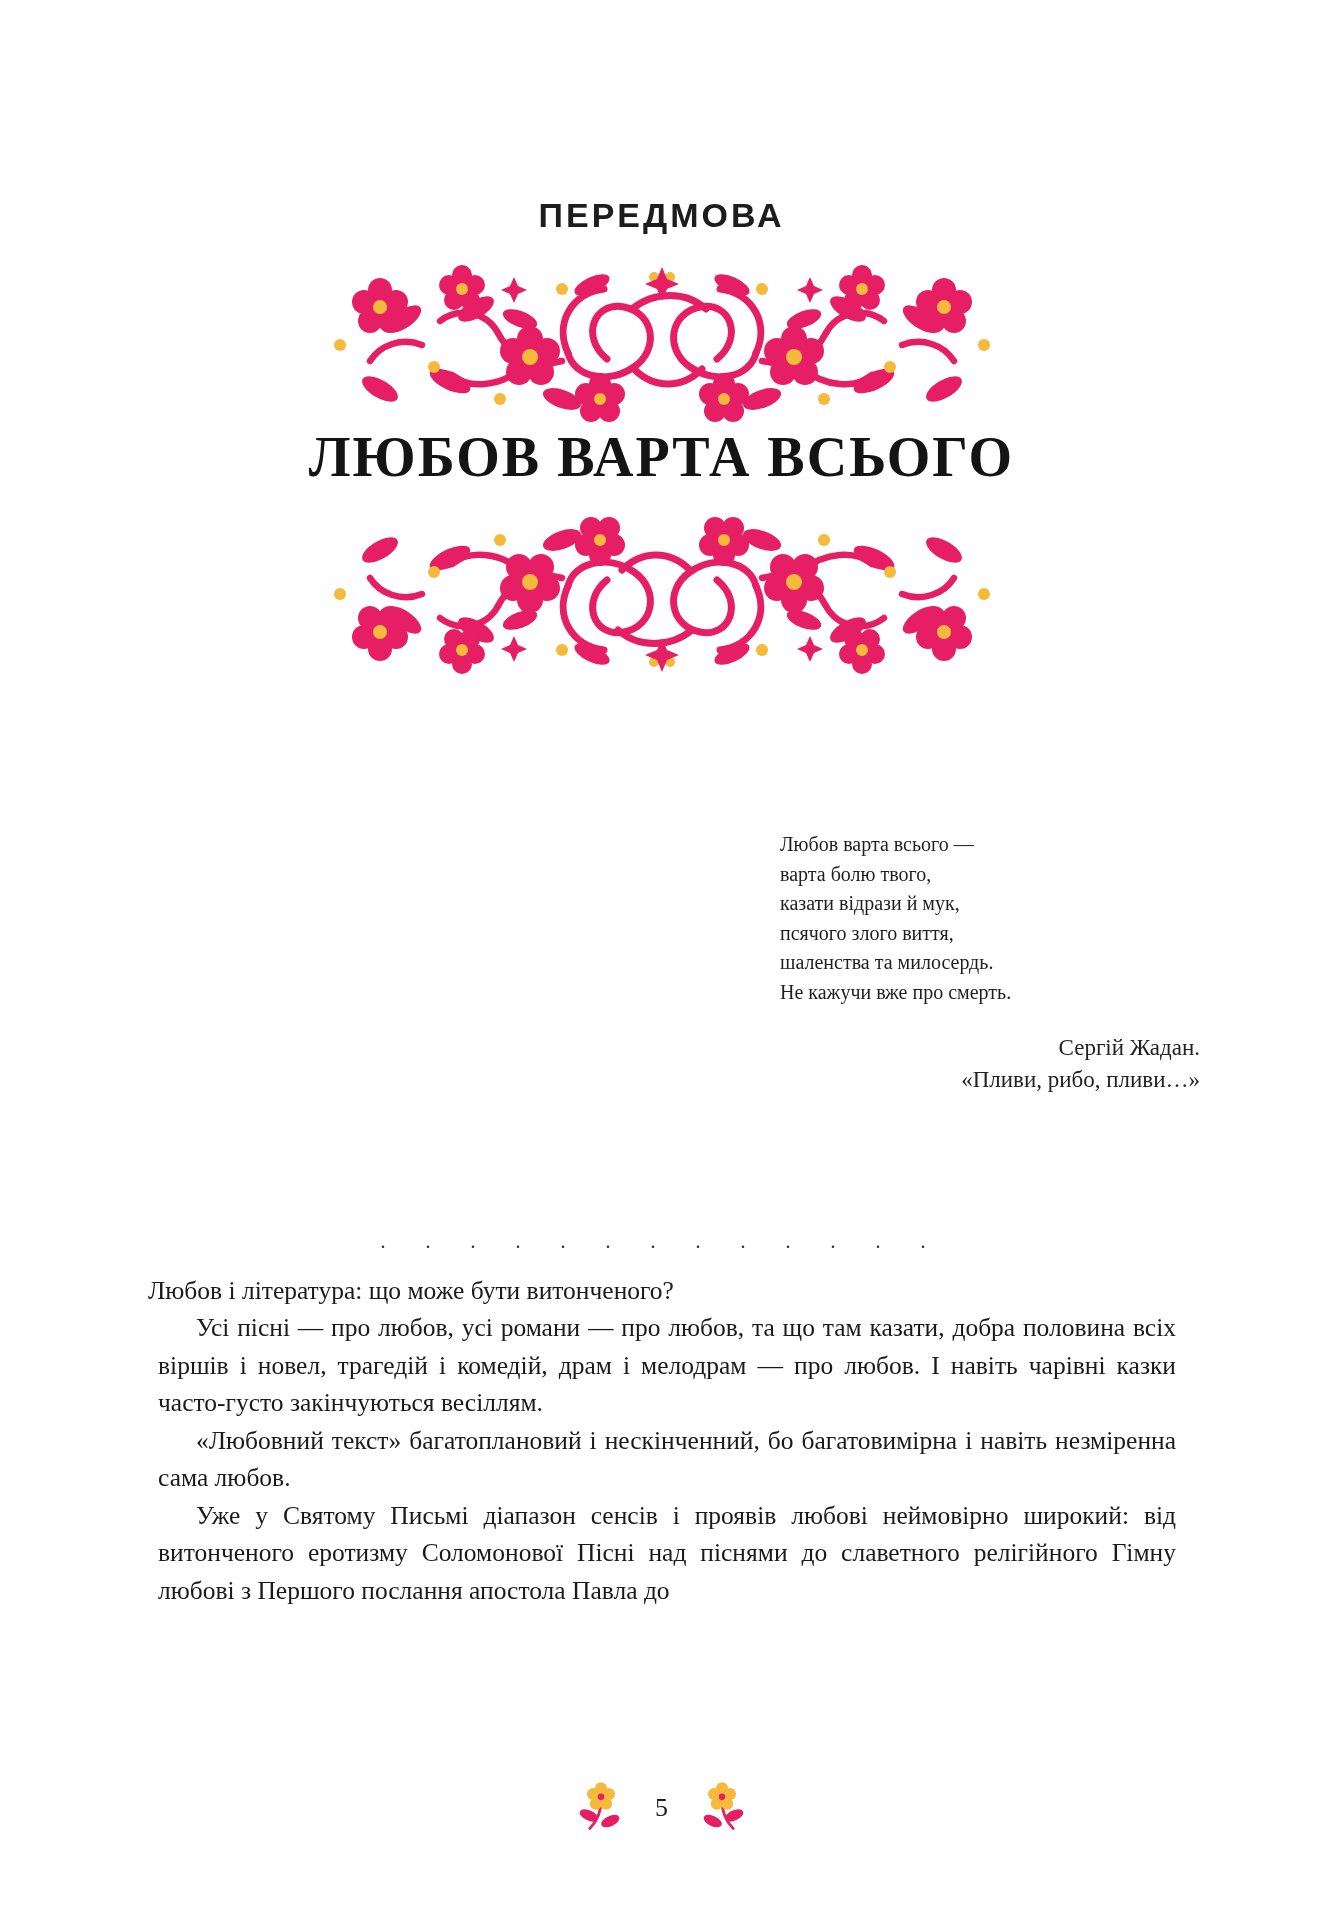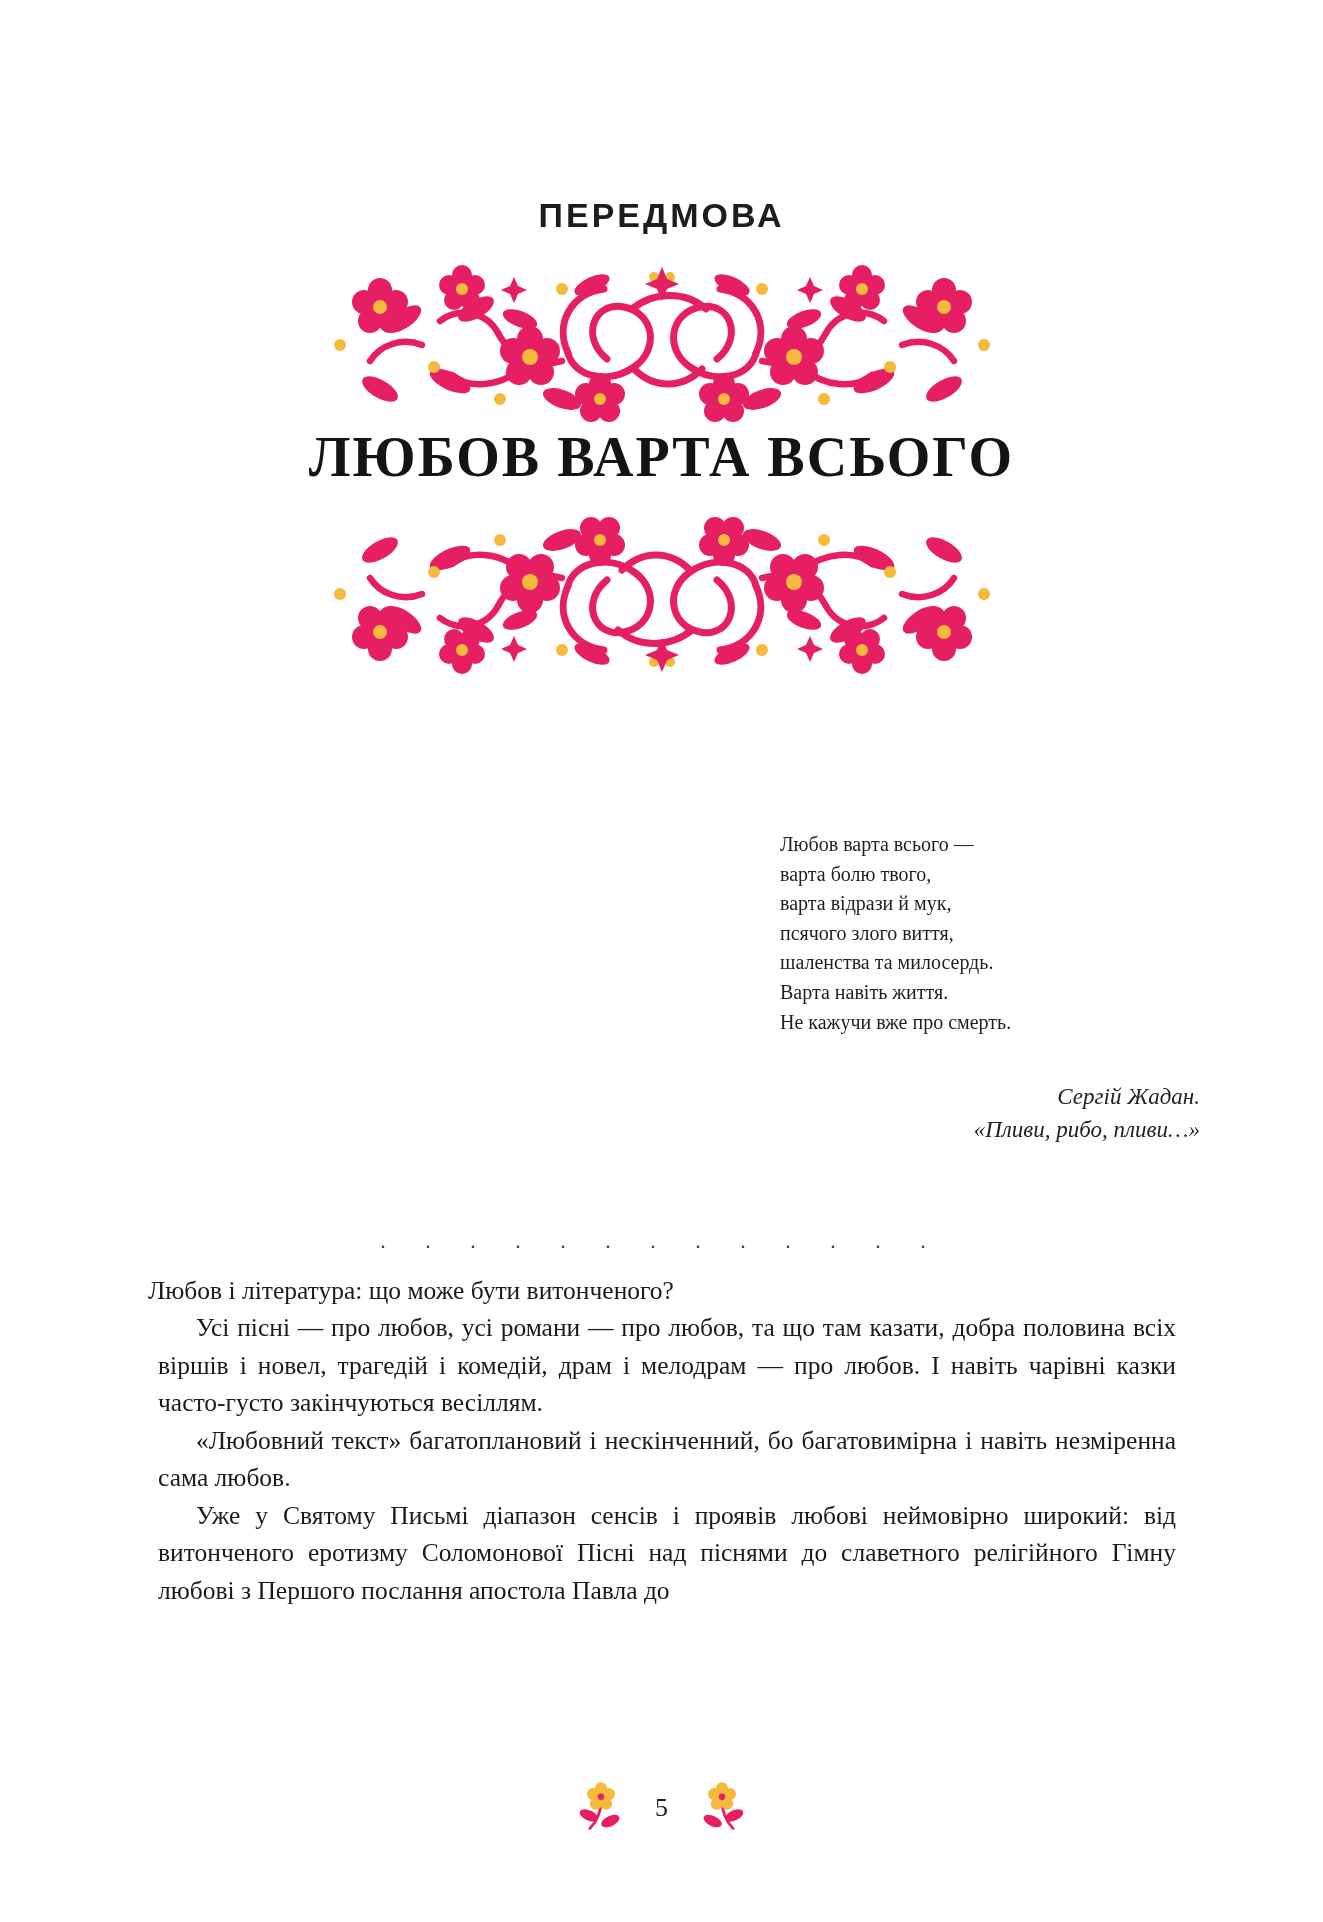--- a/index.html
+++ b/index.html
@@ -59,23 +59,22 @@
     left: 780px;
     top: 830px;
     width: 420px;
   }
   .epigraph .line {
     font-size: 20px;
     line-height: 1.48;
     color: #1f1f1f;
   }
   .epigraph .attribution {
-    margin-top: 44px;
+    margin-top: 24px;
     text-align: right;
-    font-style: italic;
     font-size: 23px;
     line-height: 1.42;
     color: #222;
   }
 
   
   .dot-divider {
     position: absolute;
     top: 1228px;
     left: 0;
@@ -428,24 +427,23 @@
           <path d="M252 28 l4 9 9 4 -9 4 -4 9 -4 -9 -9 -4 9 -4 z"></path>
           <path d="M548 28 l4 9 9 4 -9 4 -4 9 -4 -9 -9 -4 9 -4 z"></path>
         </g>
       </g>
     </svg>
   </div>
 
   <div class="epigraph">
     <div class="line">Любов варта всього —</div>
     <div class="line">варта болю твого,</div>
-    <div class="line">варта відрази й мук,</div>
+    <div class="line">казати відрази й мук,</div>
     <div class="line">псячого злого виття,</div>
     <div class="line">шаленства та милосердь.</div>
-    <div class="line">Варта навіть життя.</div>
     <div class="line">Не кажучи вже про смерть.</div>
     <div class="attribution">
       <div>Сергій Жадан.</div>
       <div>«Пливи, рибо, пливи…»</div>
     </div>
   </div>
 
   <div class="dot-divider">. . . . . . . . . . . . .</div>
 
   <div class="body-text">

